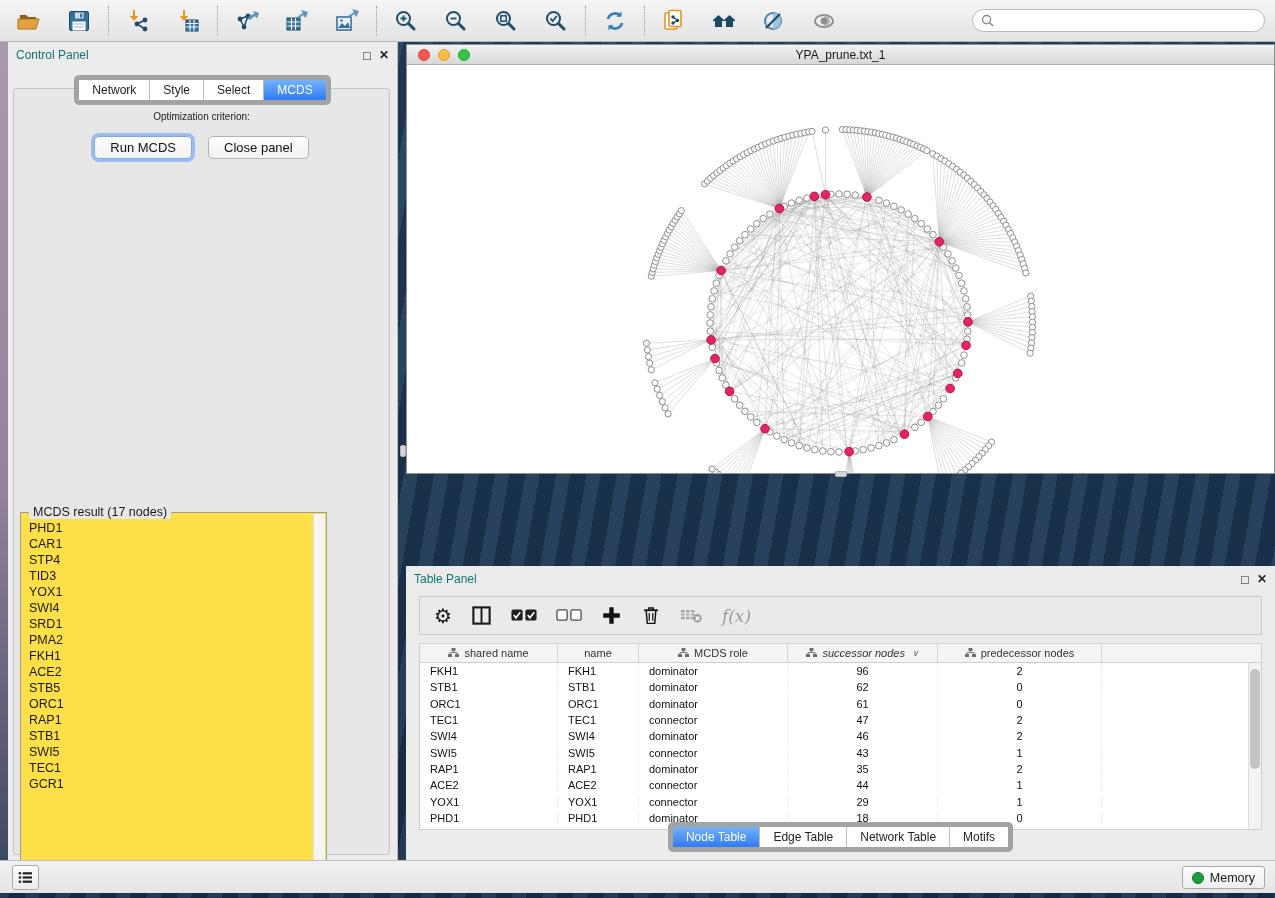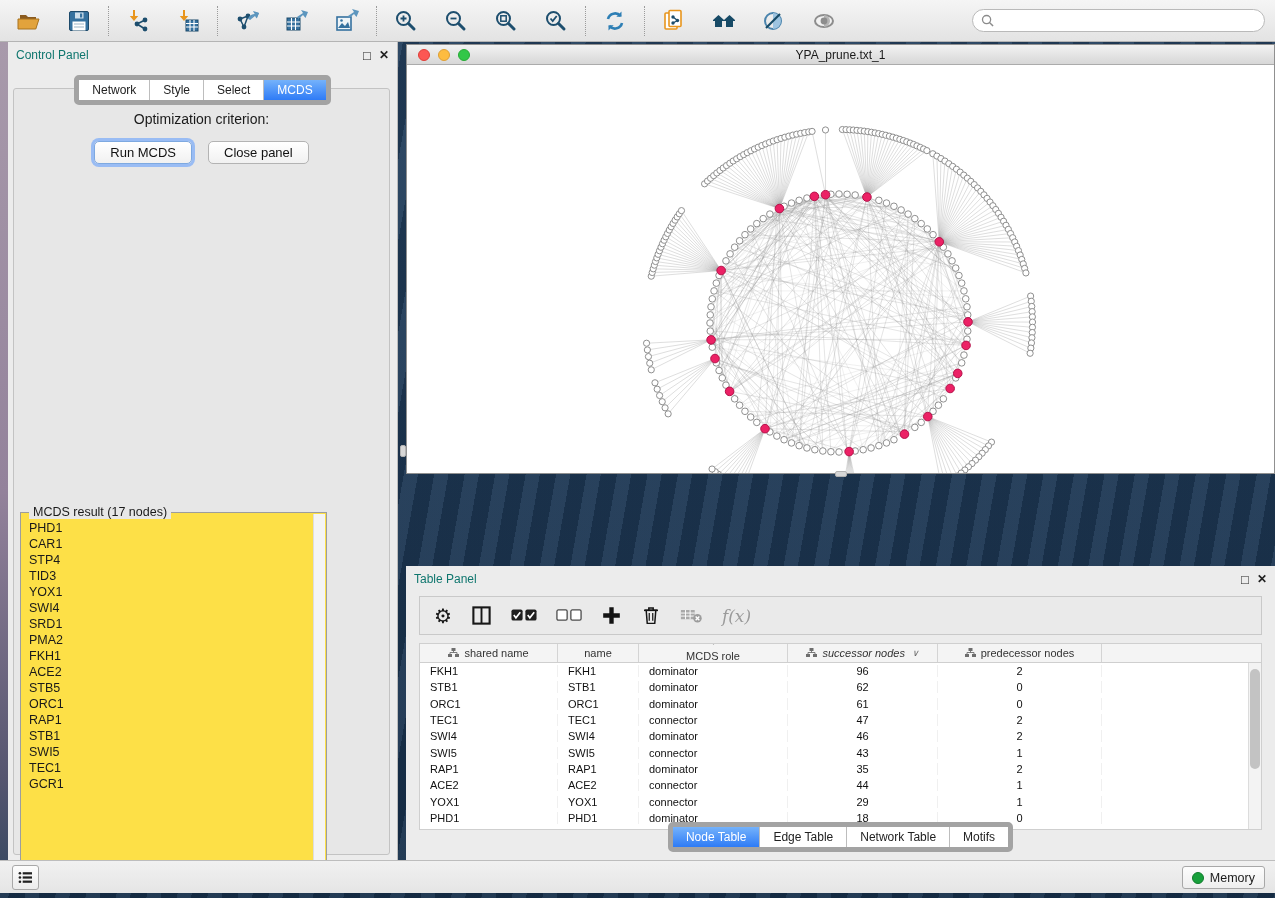--- a/index.html
+++ b/index.html
@@ -44,21 +44,21 @@
     overflow:hidden; background:#000000; }
   .seg-tab { padding:3px 13px; font-size:12px; color:#222; background:#fff;
     border-left:1px solid #bdbdbd; cursor:pointer; white-space:nowrap; }
   .seg-tab:first-child { border-left:none; }
   .seg-tab.selected { background:linear-gradient(#74b2fb,#2e7bf6); color:#fff; }
   .cp-tabs-row { display:flex; justify-content:center; margin-top:7px; position:relative; z-index:2; }
   .cp-content {
     position:absolute; left:5px; right:7px; top:46px; bottom:5px;
     background:#e7e7e7; border:1px solid #c3c3c3; border-radius:3px;
   }
-  .criterion-label { text-align:center; margin-top:22px; font-size:14px; }
+  .criterion-label { text-align:center; margin-top:22px; font-size:10px; }
   .select-box {
     margin:11px auto 0; width:314px; height:24px; background:#fff;
     border:1px solid #b5b5b5; border-radius:5px; position:relative;
     font-size:13px; line-height:22px; padding-left:10px; color:#111; cursor:pointer;
     box-shadow:0 1px 1px rgba(0,0,0,.08);
   }
   .select-stepper {
     position:absolute; right:-1px; top:-1px; width:20px; height:24px; border-radius:0 5px 5px 0;
     background:linear-gradient(#6aaefa,#2c72f2); display:flex; flex-direction:column;
     align-items:center; justify-content:center; gap:3px;
@@ -1098,21 +1098,21 @@
             <rect x="3.5" y="0" width="4" height="3" fill="#6e6e6e"></rect>
             <rect x="0" y="6" width="4" height="3" fill="#6e6e6e"></rect>
             <rect x="7" y="6" width="4" height="3" fill="#6e6e6e"></rect>
             <path d="M5.5 3v1.5M2 6V4.5h7V6" stroke="#6e6e6e" fill="none" stroke-width="0.9"></path>
           </svg>
           <span>shared name</span>
         </div>
         <div class="dt-hcell" style="width: 81px;">
           <span>name</span>
         </div>
-        <div class="dt-hcell" style="width: 149px; flex-direction: column;">
+        <div class="dt-hcell" style="width: 149px;">
           <svg width="11" height="10" viewBox="0 0 11 10">
             <rect x="3.5" y="0" width="4" height="3" fill="#6e6e6e"></rect>
             <rect x="0" y="6" width="4" height="3" fill="#6e6e6e"></rect>
             <rect x="7" y="6" width="4" height="3" fill="#6e6e6e"></rect>
             <path d="M5.5 3v1.5M2 6V4.5h7V6" stroke="#6e6e6e" fill="none" stroke-width="0.9"></path>
           </svg>
           <span>MCDS role</span>
         </div>
         <div class="dt-hcell" style="width: 150px; font-style: italic;">
           <svg width="11" height="10" viewBox="0 0 11 10">

